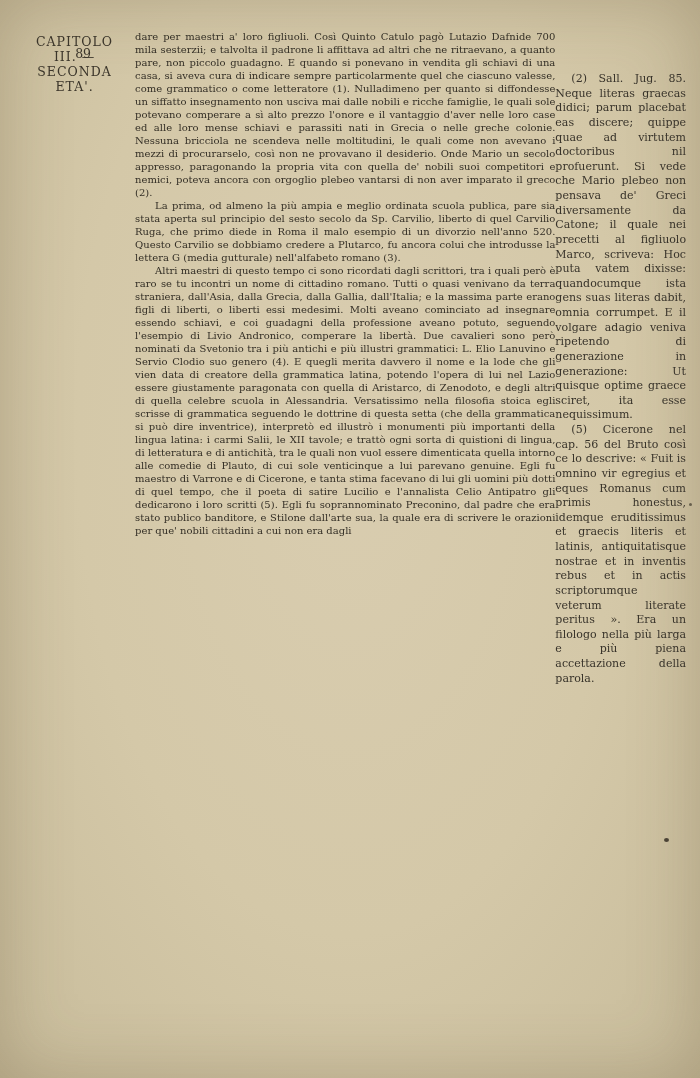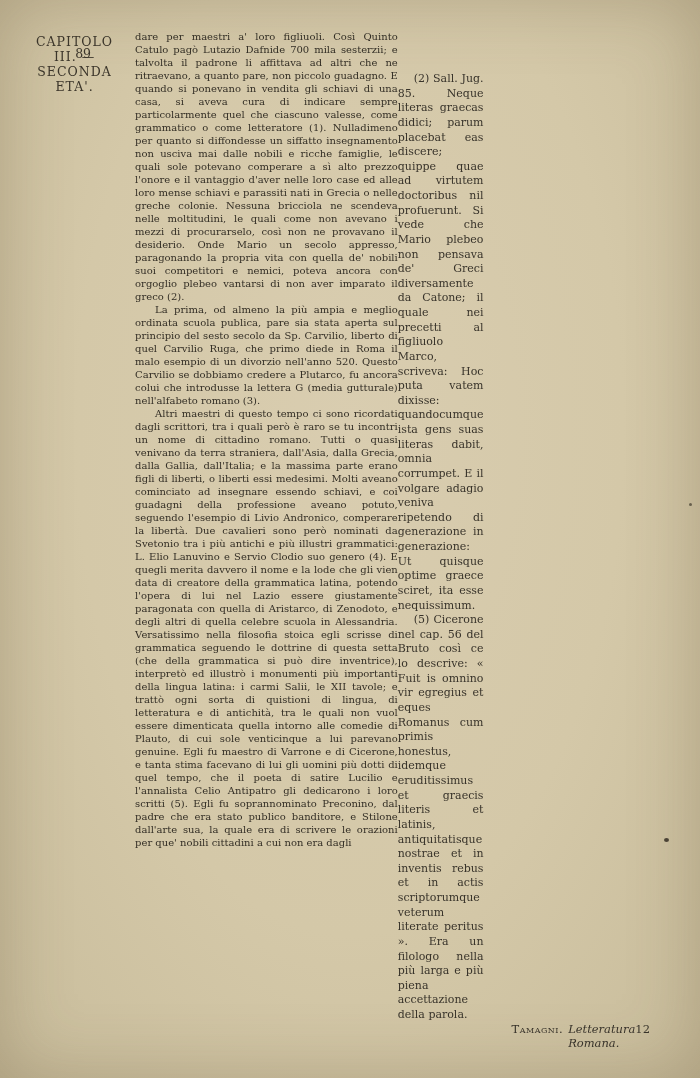--- a/index.html
+++ b/index.html
@@ -81,22 +81,17 @@
     <p><span>dare per maestri a' loro figliuoli. Così Quinto Catulo pagò Lutazio Dafnide 700 mila sesterzii; e talvolta il padrone li affittava ad altri che ne ritraevano, a quanto pare, non piccolo guadagno. E quando si ponevano in vendita gli schiavi di una casa, si aveva cura di indicare sempre particolarmente quel che ciascuno valesse, come grammatico o come letteratore (1). Nulladimeno per quanto si diffondesse un siffatto insegnamento non usciva mai dalle nobili e ricche famiglie, le quali sole potevano comperare a sì alto prezzo l'onore e il vantaggio d'aver nelle loro case ed alle loro mense schiavi e parassiti nati in Grecia o nelle greche colonie. Nessuna bricciola ne scendeva nelle moltitudini, le quali come non avevano i mezzi di procurarselo, così non ne provavano il desiderio. Onde Mario un secolo appresso, paragonando la propria vita con quella de' nobili suoi competitori e nemici, poteva ancora con orgoglio plebeo vantarsi di non aver imparato il greco (2).</span></p>
     <p class="indent"><span>La prima, od almeno la più ampia e meglio ordinata scuola publica, pare sia stata aperta sul principio del sesto secolo da Sp. Carvilio, liberto di quel Carvilio Ruga, che primo diede in Roma il malo esempio di un divorzio nell'anno 520. Questo Carvilio se dobbiamo credere a Plutarco, fu ancora colui che introdusse la lettera G (media gutturale) nell'alfabeto romano (3).</span></p>
     <p class="indent"><span>Altri maestri di questo tempo ci sono ricordati dagli scrittori, tra i quali però è raro se tu incontri un nome di cittadino romano. Tutti o quasi venivano da terra straniera, dall'Asia, dalla Grecia, dalla Gallia, dall'Italia; e la massima parte erano figli di liberti, o liberti essi medesimi. Molti aveano cominciato ad insegnare essendo schiavi, e coi guadagni della professione aveano potuto, seguendo l'esempio di Livio Andronico, comperare la libertà. Due cavalieri sono però nominati da Svetonio tra i più antichi e più illustri grammatici: L. Elio Lanuvino e Servio Clodio suo genero (4). E quegli merita davvero il nome e la lode che gli vien data di creatore della grammatica latina, potendo l'opera di lui nel Lazio essere giustamente paragonata con quella di Aristarco, di Zenodoto, e degli altri di quella celebre scuola in Alessandria. Versatissimo nella filosofia stoica egli scrisse di grammatica seguendo le dottrine di questa setta (che della grammatica si può dire inventrice), interpretò ed illustrò i monumenti più importanti della lingua latina: i carmi Salii, le XII tavole; e trattò ogni sorta di quistioni di lingua, di letteratura e di antichità, tra le quali non vuol essere dimenticata quella intorno alle comedie di Plauto, di cui sole venticinque a lui parevano genuine. Egli fu maestro di Varrone e di Cicerone, e tanta stima facevano di lui gli uomini più dotti di quel tempo, che il poeta di satire Lucilio e l'annalista Celio Antipatro gli dedicarono i loro scritti (5). Egli fu soprannominato </span><span class="it">Preconino</span><span>, dal padre che era stato publico banditore, e </span><span class="it">Stilone</span><span> dall'arte sua, la quale era di scrivere le orazioni per que' nobili cittadini a cui non era dagli</span></p>
   </div>
 
   <div class="footnotes">
     <p><span>(2) Sall. Jug. 85. </span><span class="it">Neque literas graecas didici; parum placebat eas discere; quippe quae ad virtutem doctoribus nil profuerunt.</span><span> Si vede che Mario plebeo non pensava de' Greci diversamente da Catone; il quale nei precetti al figliuolo Marco, scriveva: </span><span class="it">Hoc puta vatem dixisse: quandocumque ista gens suas literas dabit, omnia corrumpet.</span><span> E il volgare adagio veniva ripetendo di generazione in generazione: </span><span class="it">Ut quisque optime graece sciret, ita esse nequissimum.</span></p>
     <p><span>(5) Cicerone nel cap. 56 del </span><span class="it">Bruto</span><span> così ce lo descrive: « </span><span class="it">Fuit is omnino vir egregius et eques Romanus cum primis honestus, idemque eruditissimus et graecis literis et latinis, antiquitatisque nostrae et in inventis rebus et in actis scriptorumque veterum literate peritus</span><span> ». Era un filologo nella più larga e più piena accettazione della parola.</span></p>
   </div>
 
-  <div class="footer">
-    <span class="author">Tamagni.</span>
-    <span class="worktitle">Letteratura Romana.</span>
-    <span class="sig">12</span>
-  </div>
 
   <div class="speck s1"></div>
   <div class="speck s2"></div>
 
 </div>
 
 </body></html>

